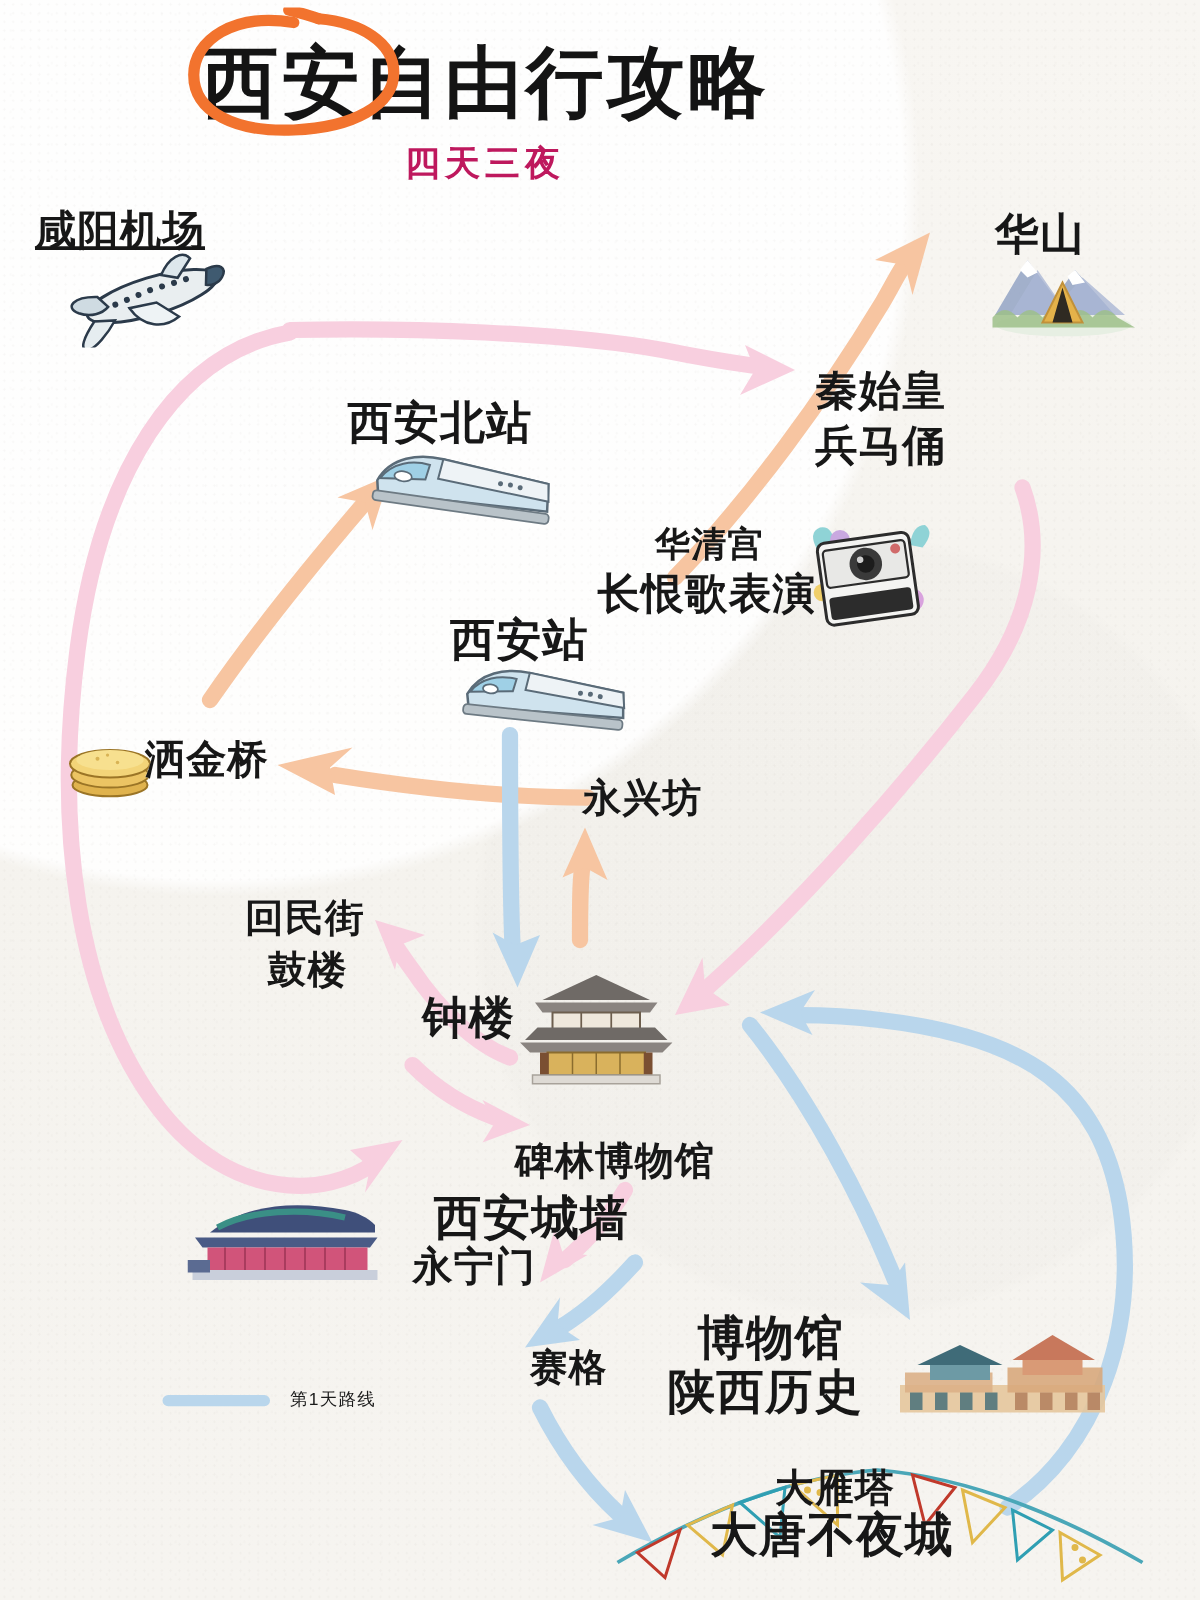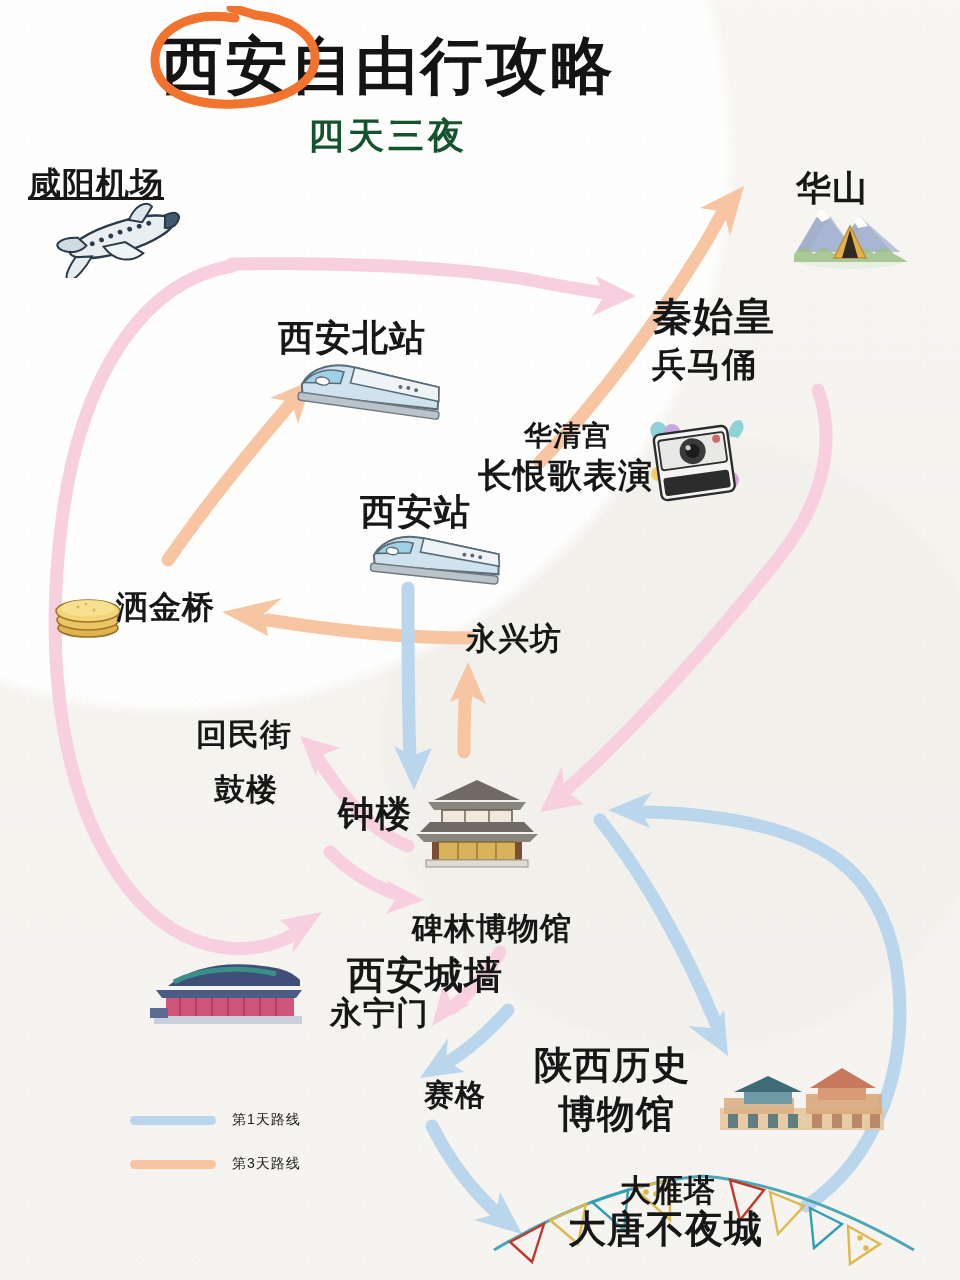--- a/index.html
+++ b/index.html
@@ -42,21 +42,21 @@
   #title-wrap{position:absolute;left:0;top:24px;width:776px;text-align:center;}
   #title-main{
     position:relative;display:inline-block;
     font-size:62px;font-weight:bold;letter-spacing:3px;color:#141414;
   }
   #title-ring{
     position:absolute;left:-18px;top:-18px;width:190px;height:104px;
     pointer-events:none;
   }
   #title-sub{
-    margin-top:4px;font-size:36px;font-weight:bold;letter-spacing:4px;color:#14532d;
+    margin-top:4px;font-size:28px;font-weight:bold;letter-spacing:4px;color:#be185d;
   }
 
   
   #legend{position:absolute;left:130px;top:1098px;}
   .legend-row{display:flex;align-items:center;height:44px;}
   .legend-swatch{width:86px;height:9px;border-radius:6px;margin-right:16px;}
   .legend-text{font-size:14px;font-weight:normal;color:#1a1a1a;letter-spacing:1px;}
 
   
   .art{position:absolute;}
@@ -190,21 +190,21 @@
     <path d="M20,66 L42,30 L60,56 L78,36 L112,66 Z" fill="#aab7d4" opacity=".8"></path>
     <path d="M34,22 L42,32 L34,36 L28,30 Z" fill="#ffffff"></path>
     <path d="M72,30 L80,40 L70,42 L66,35 Z" fill="#ffffff"></path>
     <path d="M6,68 q10,-12 20,0 q10,-12 20,0 q10,-12 20,0 q10,-12 20,0 q10,-12 20,0 L120,76 L6,76 Z" fill="#9ec08a" opacity=".85"></path>
     <path d="M46,72 L62,40 L78,72 Z" fill="#e4b24a" stroke="#c1913a" stroke-width="1.6"></path>
     <path d="M62,44 L70,72 L54,72 Z" fill="#2f2a22"></path>
   </svg>
 </div>
 
 <div class="node" style="left:652px;top:294px;">
-  <div class="lbl" style="font-size:40px;">秦始皇</div>
+  <div class="lbl" style="font-size:34px;">秦始皇</div>
   <div class="lbl" style="font-size:34px;margin-top:6px;">兵马俑</div>
 </div>
 
 <div class="node" style="left:278px;top:318px;">
   <div class="lbl" style="font-size:36px;">西安北站</div>
   <svg class="art" style="left:10px;top:30px;" width="168" height="80" viewBox="0 0 168 80">
     <g transform="rotate(8 84 40)">
       <path d="M14,46 C22,26 44,20 64,22 L150,30 L152,52 L16,56 Z" fill="#cfe3ee" stroke="#5a6b78" stroke-width="2"></path>
       <path d="M64,22 L150,30 L152,44 L62,38 Z" fill="#eef3f6" stroke="#5a6b78" stroke-width="1.6"></path>
       <path d="M16,44 C24,30 40,26 54,28 L52,40 L16,44 Z" fill="#9fd0e6" stroke="#5a6b78" stroke-width="1.6"></path>
@@ -275,21 +275,21 @@
   </svg>
   <div class="lbl" style="position:absolute;left:62px;top:6px;font-size:32px;">洒金桥</div>
 </div>
 
 <div class="node" style="left:466px;top:622px;">
   <div class="lbl" style="font-size:31px;">永兴坊</div>
 </div>
 
 <div class="node" style="left:196px;top:718px;">
   <div class="lbl" style="font-size:31px;">回民街</div>
-  <div class="lbl" style="font-size:31px;margin-top:20px;margin-left:18px;">鼓楼</div>
+  <div class="lbl" style="font-size:31px;margin-top:6px;margin-left:18px;">鼓楼</div>
 </div>
 
 <div class="node" style="left:338px;top:794px;">
   <div class="lbl" style="font-size:36px;">钟楼</div>
   <svg class="art" style="left:78px;top:-18px;" width="122" height="92" viewBox="0 0 122 92">
     <path d="M61,4 L104,24 L18,24 Z" fill="#6f6a66"></path>
     <path d="M12,26 L110,26 L104,34 L18,34 Z" fill="#8a8480"></path>
     <rect x="26" y="34" width="70" height="20" fill="#efe8dc" stroke="#6d5f4e" stroke-width="1.6"></rect>
     <g stroke="#6d5f4e" stroke-width="1.4">
         <line x1="49" y1="34" x2="49" y2="54"></line>
@@ -333,22 +333,22 @@
   </svg>
   <div class="lbl" style="position:absolute;left:152px;top:14px;font-size:38px;margin-left:45px;">西安城墙</div>
   <div class="lbl" style="position:absolute;left:180px;top:56px;font-size:32px;">永宁门</div>
 </div>
 
 <div class="node" style="left:424px;top:1078px;">
   <div class="lbl" style="font-size:30px;text-align:right;">赛格</div>
 </div>
 
 <div class="node" style="left:534px;top:1044px;">
+  <div class="lbl" style="font-size:38px;margin-top:6px;margin-left:24px;">博物馆</div>
   <div class="lbl" style="font-size:38px;">陕西历史</div>
-  <div class="lbl" style="font-size:38px;margin-top:6px;margin-left:24px;">博物馆</div>
   <svg class="art" style="left:180px;top:10px;" width="176" height="82" viewBox="0 0 176 82">
     <rect x="6" y="54" width="164" height="22" fill="#e6c79c" opacity=".9"></rect>
     <rect x="10" y="44" width="70" height="16" fill="#dbb087" opacity=".9"></rect>
     <rect x="92" y="40" width="76" height="20" fill="#d8a87c" opacity=".9"></rect>
     <path d="M20,38 L54,22 L88,38 Z" fill="#3f6b78"></path>
     <path d="M96,34 L128,14 L162,34 Z" fill="#c8785c"></path>
     <rect x="30" y="38" width="48" height="12" fill="#6d9aa5"></rect>
     <rect x="104" y="34" width="48" height="12" fill="#d99a76"></rect>
     <g fill="#3f6b78" opacity=".8">
       <rect x="14" y="60" width="10" height="14"></rect>
@@ -399,17 +399,13 @@
   </svg>
   <div class="lbl" style="position:absolute;left:122px;top:16px;font-size:31px;">大雁塔</div>
   <div class="lbl" style="position:absolute;left:70px;top:50px;font-size:38px;">大唐不夜城</div>
 </div>
 
 <div id="legend">
   <div class="legend-row">
     <div class="legend-swatch" style="background:#b9d6ec"></div>
     <div class="legend-text">第1天路线</div>
   </div>
-  <div class="legend-row">
-    <div class="legend-swatch" style="background:#f7c5a1"></div>
-    <div class="legend-text">第3天路线</div>
-  </div>
 </div>
 
 </body></html>

